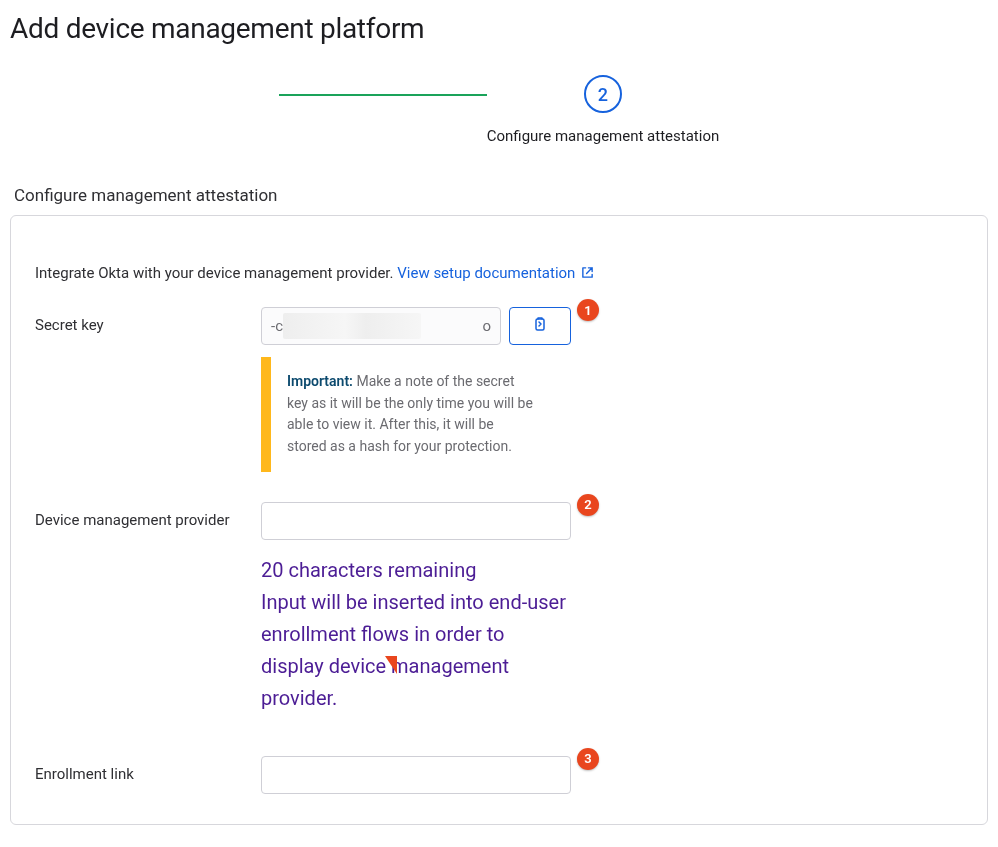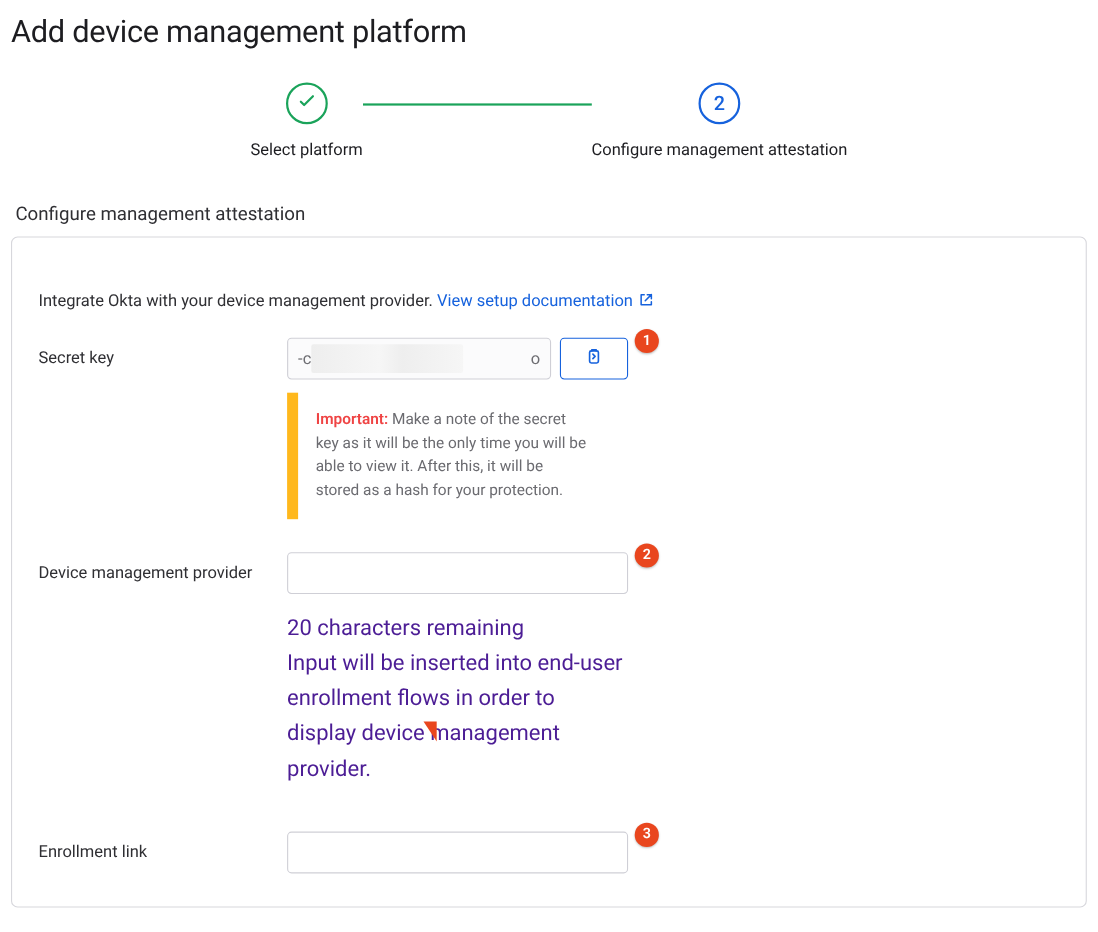--- a/index.html
+++ b/index.html
@@ -173,21 +173,21 @@
 
   .callout {
     border-left: 10px solid #ffb81c;
     padding: 14px 16px;
     margin: 12px 0 0 0;
     font-size: 14px;
     line-height: 1.55;
     color: #6b6b70;
     max-width: 290px;
   }
-  .callout strong{ color:#ef4444; font-weight:600; }
+  .callout strong{ color:#0c4a6e; font-weight:600; }
 
   .helper {
     font-size: 20px;
     line-height: 1.6;
     color: #4c1d95;
     margin-top: 14px;
   }
 
   .badge {
     position: absolute;
@@ -249,30 +249,20 @@
     opacity: .95;
   }
 </style>
 </head>
 <body>
 
 <div class="page">
   <h1 class="page-title">Add device management platform</h1>
 
   <div class="stepper">
-    <div class="step">
-      <div class="step-circle done">
-        <span>
-          <svg width="16" height="16" viewBox="0 0 16 16">
-              <path d="M2.5 8.5l3 3 8-8" stroke="#1aa35a" stroke-width="2" fill="none" stroke-linecap="round" stroke-linejoin="round"></path>
-            </svg>
-        </span>
-      </div>
-      <div class="step-label">Select platform</div>
-    </div>
     <div class="step-connector"></div>
     <div class="step">
       <div class="step-circle active">2</div>
       <div class="step-label">Configure management attestation</div>
     </div>
   </div>
 
   <div class="section-heading">Configure management attestation</div>
 
   <div class="panel">

